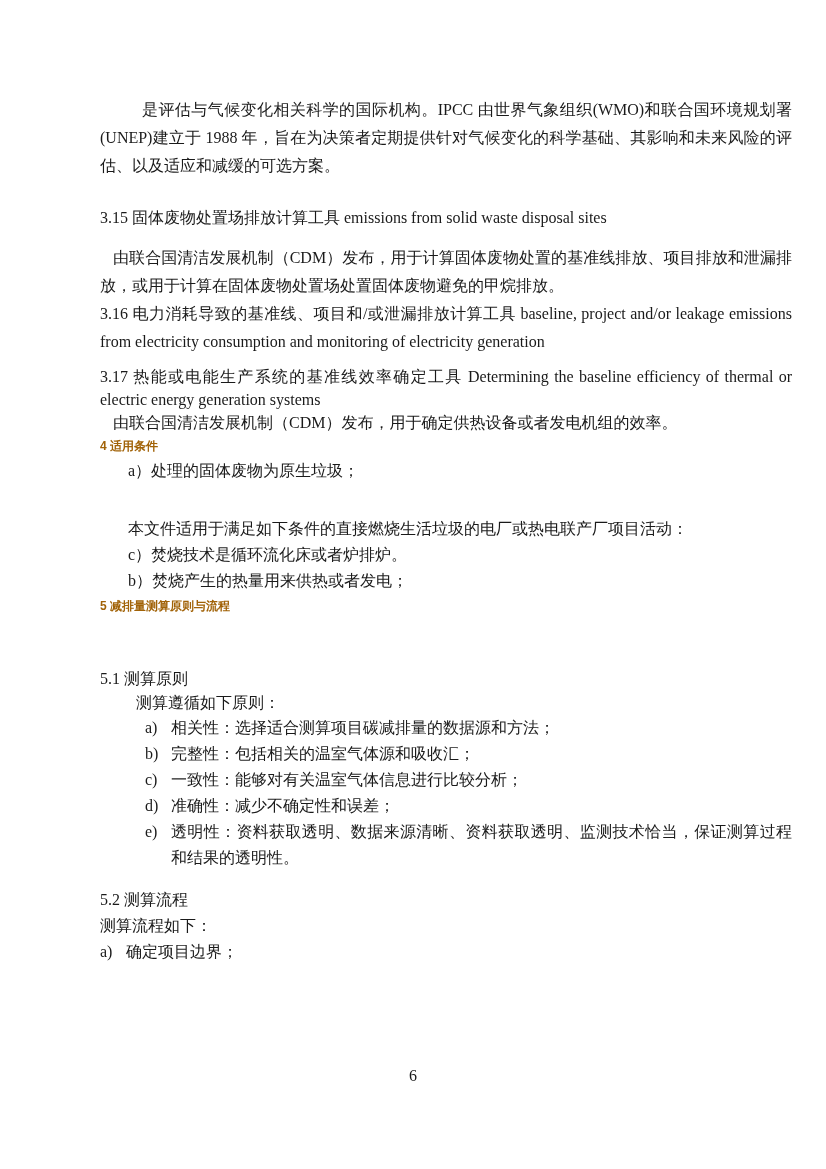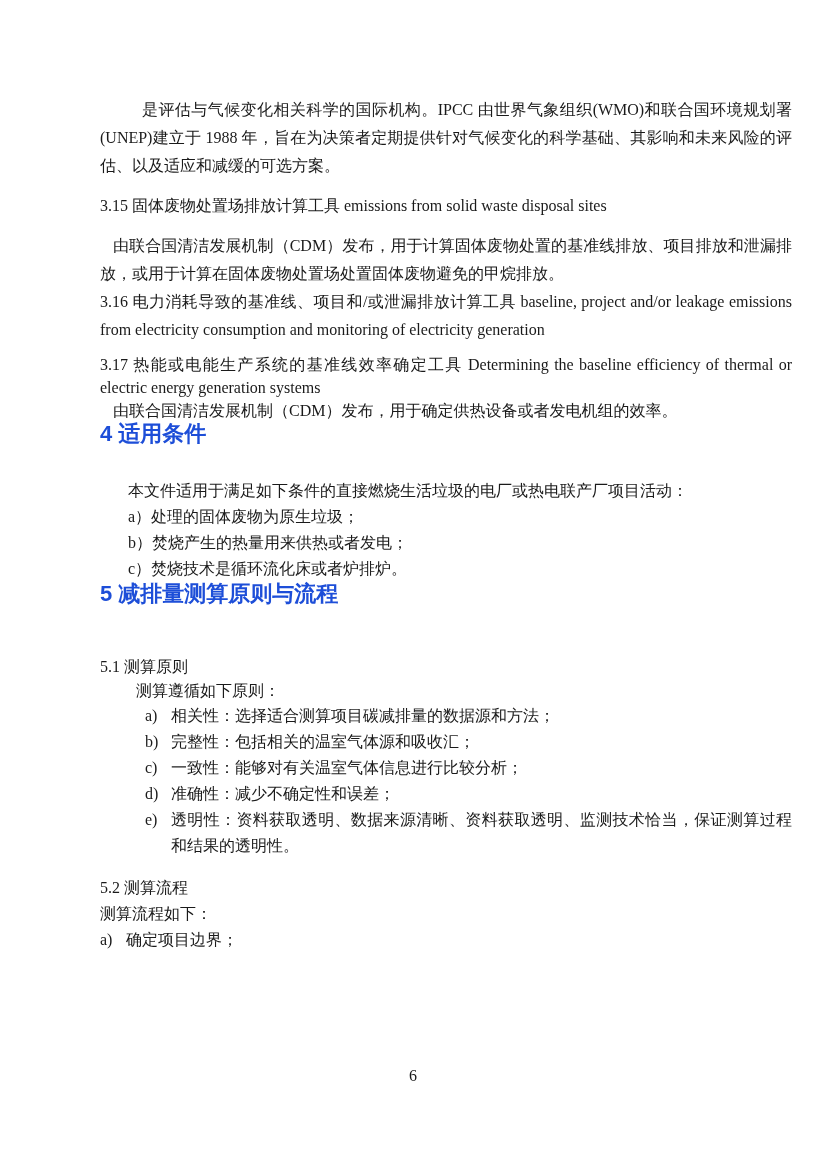--- a/index.html
+++ b/index.html
@@ -24,34 +24,34 @@
     line-height: 28px;
     text-align: justify;
   }
   .ind-first-2x { text-indent: 42px; }   
   .ind-first-1  { text-indent: 13px; }   
 
   .term {
     line-height: 28px;
     text-align: justify;
   }
-  .b-term315 { margin-top: 12px; }
+  .b-term315 { margin-top: 24px; }
   .b-body315 { margin-top: 12px; }
   .b-term316 { }
   .b-body316 { margin-top: 6px; }
   .b-term317 { margin-top: 9px; line-height: 23px; }
   .b-body317 { margin-top: 0;  line-height: 23px; }
 
   h2.sec-heading {
     margin: 0;
     font-family: "Liberation Sans", "DejaVu Sans", sans-serif;
     font-weight: bold;
-    font-size: 22px;
+    font-size: 12px;
     line-height: 24px;
-    color: #1d4ed8;
+    color: #a16207;
   }
   .h-sec4 { margin-top: 24px; }
   .h-sec5 { margin-top: 21px; }
 
   .sec4-intro { margin-top: 32px; margin-left: 28px; line-height: 26px; }
   .sec4-item  { margin-left: 28px; line-height: 26px; }
 
   .s51-title { margin-top: 49px; line-height: 24px; }
   .s51-intro { margin-left: 36px; line-height: 24px; }
 
@@ -85,24 +85,24 @@
   <p class="term b-term315">3.15 固体废物处置场排放计算工具 emissions from solid waste disposal sites</p>
   <p class="para ind-first-1 b-body315">由联合国清洁发展机制（CDM）发布，用于计算固体废物处置的基准线排放、项目排放和泄漏排放，或用于计算在固体废物处置场处置固体废物避免的甲烷排放。</p>
 
   <p class="term b-term316">3.16 电力消耗导致的基准线、项目和/或泄漏排放计算工具 baseline, project and/or leakage emissions from electricity consumption and monitoring of electricity generation</p>
 
   <p class="term b-term317">3.17 热能或电能生产系统的基准线效率确定工具 Determining the baseline efficiency of thermal or electric energy generation systems</p>
   <p class="para ind-first-1 b-body317">由联合国清洁发展机制（CDM）发布，用于确定供热设备或者发电机组的效率。</p>
 
   <h2 class="sec-heading h-sec4">4 适用条件</h2>
 
+  <p class="para sec4-item">a）处理的固体废物为原生垃圾；</p>
   <p class="para sec4-intro">本文件适用于满足如下条件的直接燃烧生活垃圾的电厂或热电联产厂项目活动：</p>
-  <p class="para sec4-item">a）处理的固体废物为原生垃圾；</p>
+  <p class="para sec4-item">c）焚烧技术是循环流化床或者炉排炉。</p>
   <p class="para sec4-item">b）焚烧产生的热量用来供热或者发电；</p>
-  <p class="para sec4-item">c）焚烧技术是循环流化床或者炉排炉。</p>
 
   <h2 class="sec-heading h-sec5">5 减排量测算原则与流程</h2>
 
   <p class="para s51-title">5.1 测算原则</p>
   <p class="para s51-intro">测算遵循如下原则：</p>
 
   <div class="list51">
     <div class="li">
       <span class="marker">a)</span>
       <span class="txt">相关性：选择适合测算项目碳减排量的数据源和方法；</span>

